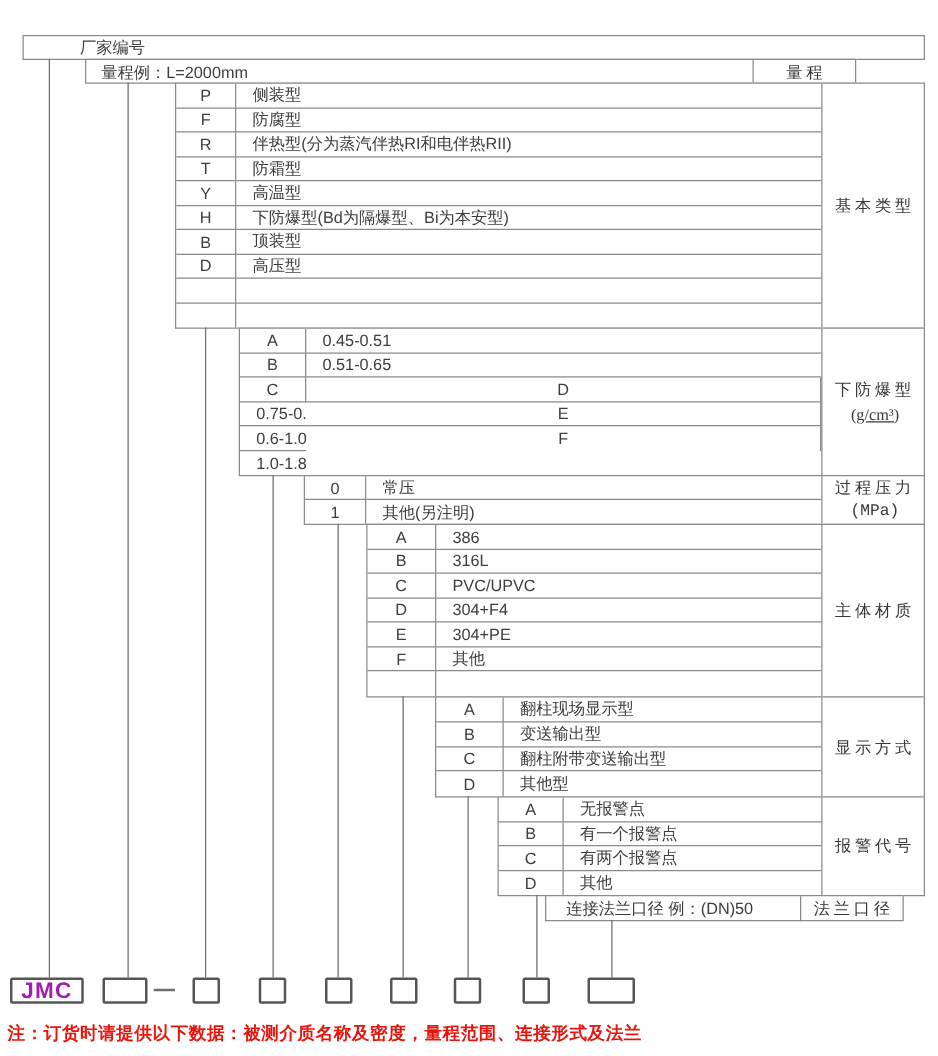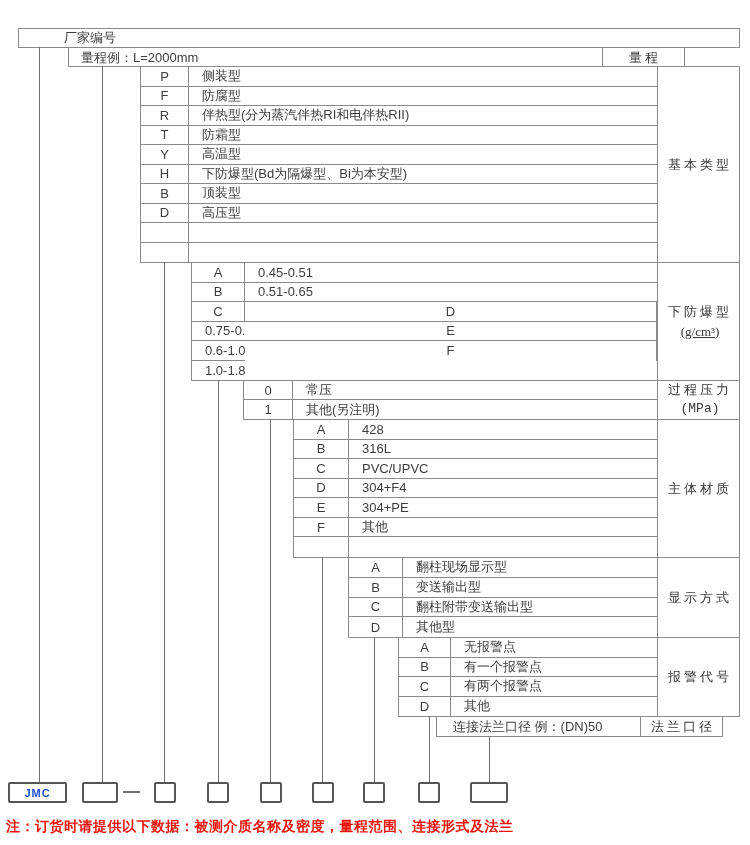--- a/index.html
+++ b/index.html
@@ -11,21 +11,21 @@
   .rows > div{box-sizing:border-box;border-bottom:1px solid #8a8a8a;font-size:13px;display:flex;align-items:center;overflow:hidden;white-space:nowrap;}
   .rows > div:nth-last-child(-n+2){border-bottom:none;}
   .rows.single > div:nth-last-child(-n+1){border-bottom:none;}
   .code{justify-content:center;border-right:1px solid #8a8a8a;}
   .desc{padding-left:13px;}
   .lbl{box-sizing:border-box;border-left:1px solid #8a8a8a;display:flex;flex-direction:column;justify-content:center;align-items:center;
        font-family:"Liberation Serif",serif;font-size:13px;letter-spacing:3px;line-height:20px;color:#383838;text-align:center;}
   .lbl div{text-indent:3px;}
   .vline{position:absolute;width:1px;background:#6f6f6f;}
   .bbox{position:absolute;box-sizing:border-box;height:21px;border:2px solid #565656;border-radius:2px;background:#fff;}
-  .jmc{display:flex;align-items:center;justify-content:center;font-weight:bold;font-size:11px;color:#1d4ed8;letter-spacing:1px;}
+  .jmc{display:flex;align-items:center;justify-content:center;font-weight:bold;font-size:18px;color:#a21caf;letter-spacing:1px;}
   .dash{position:absolute;height:2px;background:#6f6f6f;}
   .note{position:absolute;left:6px;top:793px;width:742px;color:#e8150d;font-weight:bold;font-size:14px;line-height:26px;letter-spacing:0.5px;}
 </style>
 </head>
 <body>
 
 <div class="stage">
 
   <div class="bar" style="left:18px;top:8px;width:722px;height:20px;padding-left:45px;">
     <span>厂家编号</span>
@@ -97,21 +97,21 @@
     </div>
     <div class="lbl" style="line-height:18px;font-family:Liberation Mono, monospace;">
       <div>过程压力</div>
       <div style="letter-spacing:0;text-align:center;">(MPa)</div>
     </div>
   </div>
 
   <div class="sec" style="left:293px;top:399px;width:447px;height:139px;">
     <div class="rows" style="grid-template-columns:55px 1fr;">
       <div class="code">A</div>
-        <div class="desc">428</div>
+        <div class="desc">386</div>
       <div class="code">B</div>
         <div class="desc">316L</div>
       <div class="code">C</div>
         <div class="desc">PVC/UPVC</div>
       <div class="code">D</div>
         <div class="desc">304+F4</div>
       <div class="code">E</div>
         <div class="desc">304+PE</div>
       <div class="code">F</div>
         <div class="desc">其他</div>

